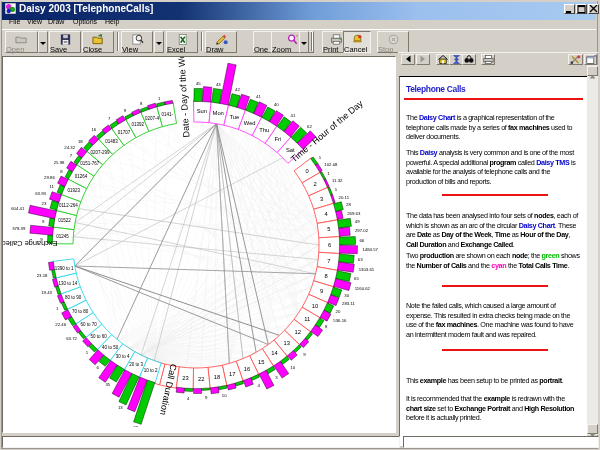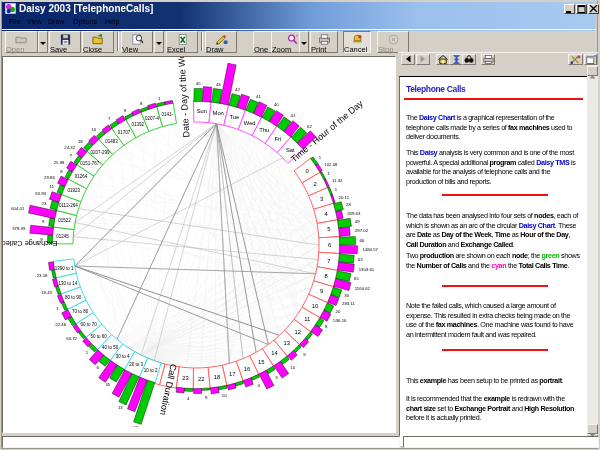--- a/index.html
+++ b/index.html
@@ -1,20 +1,20 @@
 <!DOCTYPE html>
 <html><head><meta charset="utf-8">
 <style>
 *{margin:0;padding:0;box-sizing:border-box}
 html,body{width:600px;height:450px;overflow:hidden}
 body{font-family:"Liberation Sans",sans-serif;background:#d4d0c8;position:relative}
 .edgeL{position:absolute;left:1px;top:1px;width:1px;height:448px;background:#9a968e}
 .edgeR{position:absolute;left:597px;top:1px;width:1px;height:448px;background:#9a968e}
 .edgeB{position:absolute;left:1px;top:448px;width:597px;height:1px;background:#9a968e}
-.titlebar{position:absolute;left:2px;top:2px;width:594px;height:29px;
+.titlebar{position:absolute;left:2px;top:2px;width:594px;height:18px;
  background:linear-gradient(to right,#0a246a 0%,#123272 30%,#6f9cd8 52%,#9cc0ee 70%,#a6caf0 100%);color:#fff;
  font-size:10px;font-weight:bold;line-height:13px;}
 .titlebar .txt{position:absolute;left:17px;top:0}
 .tbtn{position:absolute;top:2px;width:11px;height:10px;background:#d4d0c8;
  border-top:1px solid #fff;border-left:1px solid #fff;
  border-right:1px solid #404040;border-bottom:1px solid #404040;
  font-size:7px;line-height:7px;text-align:center;color:#000;font-weight:bold}
 .menubar{position:absolute;left:2px;top:16px;width:594px;height:13px;font-size:7px;color:#000}
 .menubar span{position:absolute;top:2px}
 .toolbar{position:absolute;left:2px;top:29px;width:594px;height:24px;border-top:1px solid #fff}
@@ -129,21 +129,21 @@
       </svg>One</div>
   <div class="tbb raised" style="left:269px;width:43px"><svg class="ic" viewBox="0 0 14 11">
         <circle cx="6" cy="4" r="3.2" fill="#f6f0ff" stroke="#b020b0" stroke-width="1.3"></circle>
         <line x1="8.4" y1="6.4" x2="11.5" y2="10" stroke="#b020b0" stroke-width="1.6"></line>
         <path d="M11 2 l2 -1" stroke="#d06020"></path>
       </svg>Zoom</div>
   <div class="tbb raised" style="left:297px;width:10px">
       <div style="margin-top:10px;width:0;height:0;border-left:3px solid transparent;border-right:3px solid transparent;border-top:3px solid #000;margin-left:1px"></div>
     </div>
   <div class="sep" style="left:309px"></div>
-  <div class="tbb raised" style="left:308px;width:28px"><svg class="ic" viewBox="0 0 14 11">
+  <div class="tbb raised" style="left:320px;width:28px"><svg class="ic" viewBox="0 0 14 11">
         <rect x="1.5" y="4" width="11" height="4.5" fill="#c6c3ba" stroke="#606060" stroke-width="0.8"></rect>
         <rect x="3.5" y="0.5" width="7" height="3.5" fill="#fff" stroke="#606060" stroke-width="0.8"></rect>
         <rect x="3.5" y="7.5" width="7" height="3" fill="#fff" stroke="#606060" stroke-width="0.8"></rect>
         <circle cx="11" cy="5.2" r="0.7" fill="#2a8a2a"></circle>
       </svg>Print</div>
   <div class="tbb pressed" style="left:341px;width:28px"><svg class="ic" viewBox="0 0 14 11">
         <path d="M6 1 C4 1 3.5 3 3.5 4.5 L3.5 7 L10.5 7 L10.5 4.5 C10.5 3 10 1 8 1 Z" fill="#e8c435" stroke="#6a5200" stroke-width="0.8"></path>
         <rect x="2.5" y="7" width="9" height="1.6" fill="#b89020"></rect>
         <circle cx="9.5" cy="2.5" r="1.8" fill="#cc3333"></circle>
       </svg>Cancel</div>

